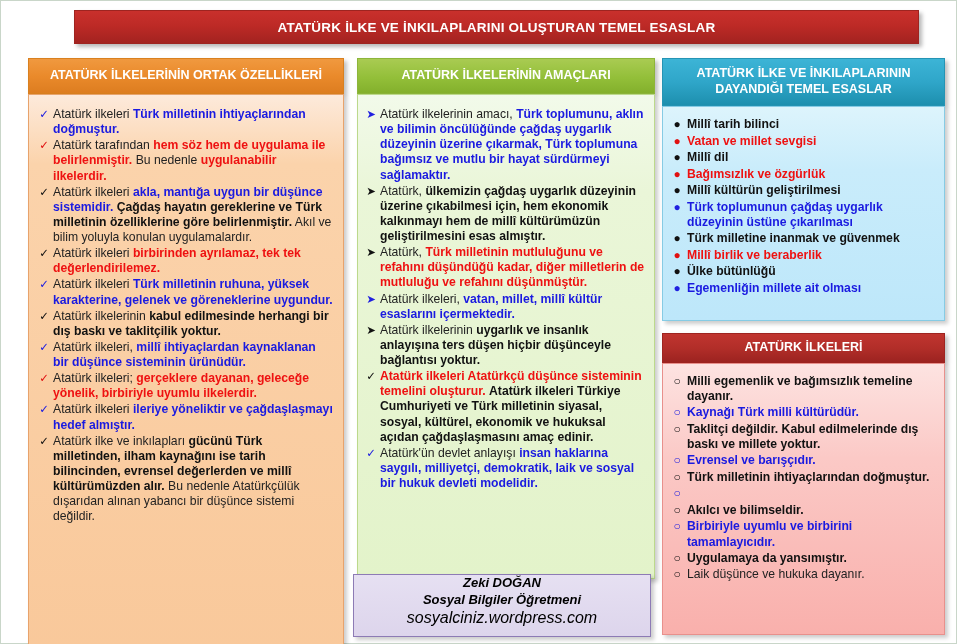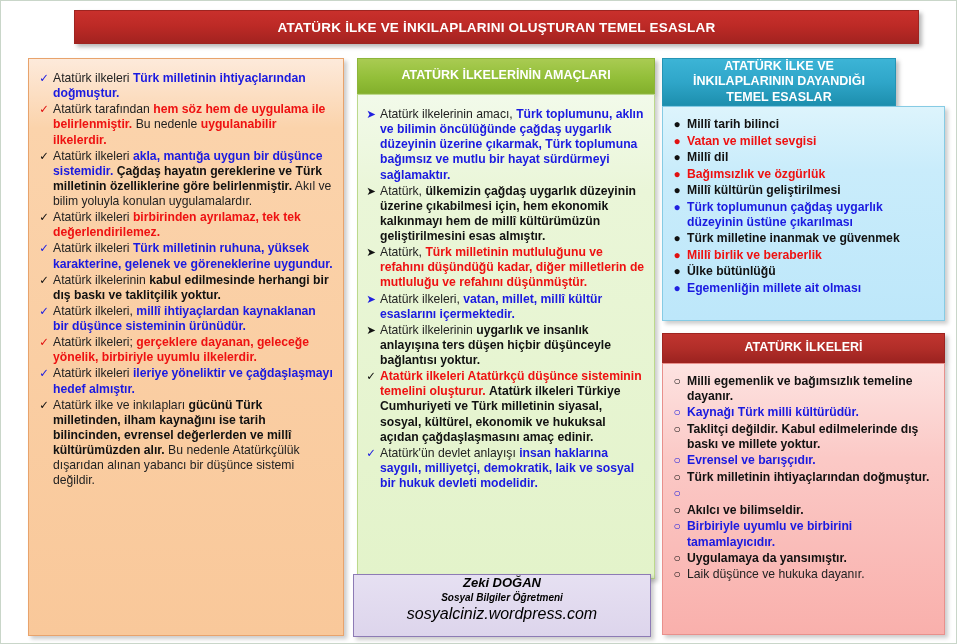--- a/index.html
+++ b/index.html
@@ -76,27 +76,27 @@
   #signature {
     position:absolute; left:352px; top: 573px;
     width: 298px; height: 63px;
     background: linear-gradient(to bottom,#e6e0f2 0%, #ddd5ec 100%);
     border: 1px solid #8d7bb5;
     display:flex; flex-direction:column; align-items:center; justify-content:flex-start;
     box-shadow: 3px 3px 4px rgba(0,0,0,.2);
     color:#000;
   }
   #signature .sig1 { font-weight:bold; font-style:italic; font-size:13px; }
-  #signature .sig2 { font-weight:bold; font-style:italic; font-size:10px; margin-top:2px;}
+  #signature .sig2 { font-weight:bold; font-style:italic; font-size:13px; margin-top:2px;}
   #signature .sig3 { font-style:italic; font-size:16px; margin-top:2px;}
 
   
   #col3a { left: 661px; top: 57px; width: 283px; }
   #col3a .panel-head {
-    height: 48px; width: 234px;
+    height: 48px; width: 283px;
     background: linear-gradient(to bottom,#3cb4d6 0%, #2fa6c9 50%, #1d8fae 100%);
     border: 1px solid #2494b4;
     padding: 0 14px;
   }
   #col3a .panel-body {
     width: 283px; height: 215px;
     background: linear-gradient(to bottom,#ddf4fc 0%, #c9ecfb 30%, #bde7fa 100%);
     border: 1px solid #86cbe4;
     padding: 10px 6px 6px 4px;
     box-shadow: 3px 3px 4px rgba(0,0,0,.2);
@@ -139,20 +139,21 @@
   .mk.black{ color:#111111; }
 </style>
 </head>
 <body>
 
 <div class="page">
 
   <div class="main-title">ATATÜRK İLKE VE İNKILAPLARINI OLUŞTURAN TEMEL ESASLAR</div>
 
   <div class="panel" id="col1">
+    <div class="panel-head">ATATÜRK İLKELERİNİN ORTAK ÖZELLİKLERİ</div>
     <div class="panel-body">
       <ul class="items" id="list-col1">
           <li>
             <span class="mk blue">✓</span>
             <span class="txt"><span class="c-plain">Atatürk ilkeleri </span><span class="c-blue">Türk milletinin ihtiyaçlarından doğmuştur.</span></span>
           </li>
           <li>
             <span class="mk red">✓</span>
             <span class="txt"><span class="c-plain">Atatürk tarafından </span><span class="c-red">hem söz hem de uygulama ile belirlenmiştir.</span><span class="c-plain"> Bu nedenle </span><span class="c-red">uygulanabilir ilkelerdir.</span></span>
           </li>

